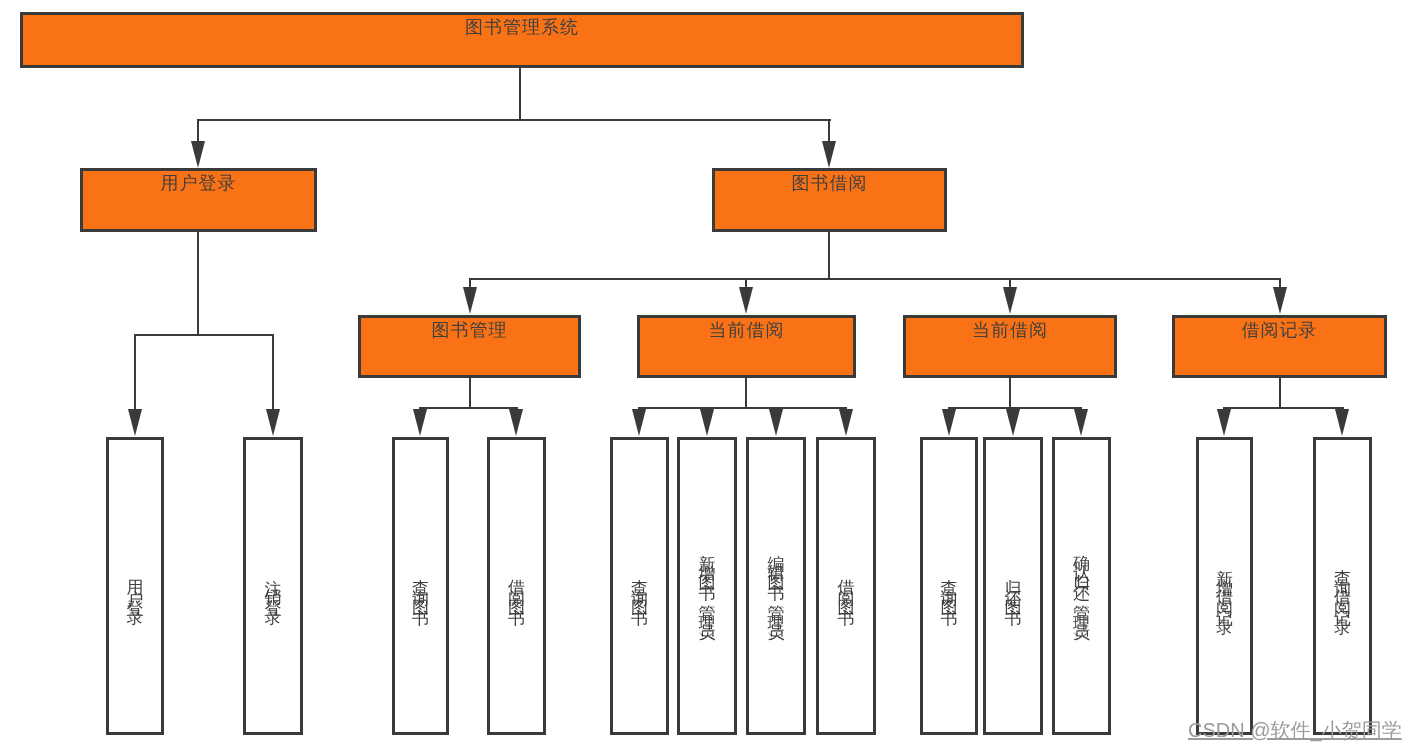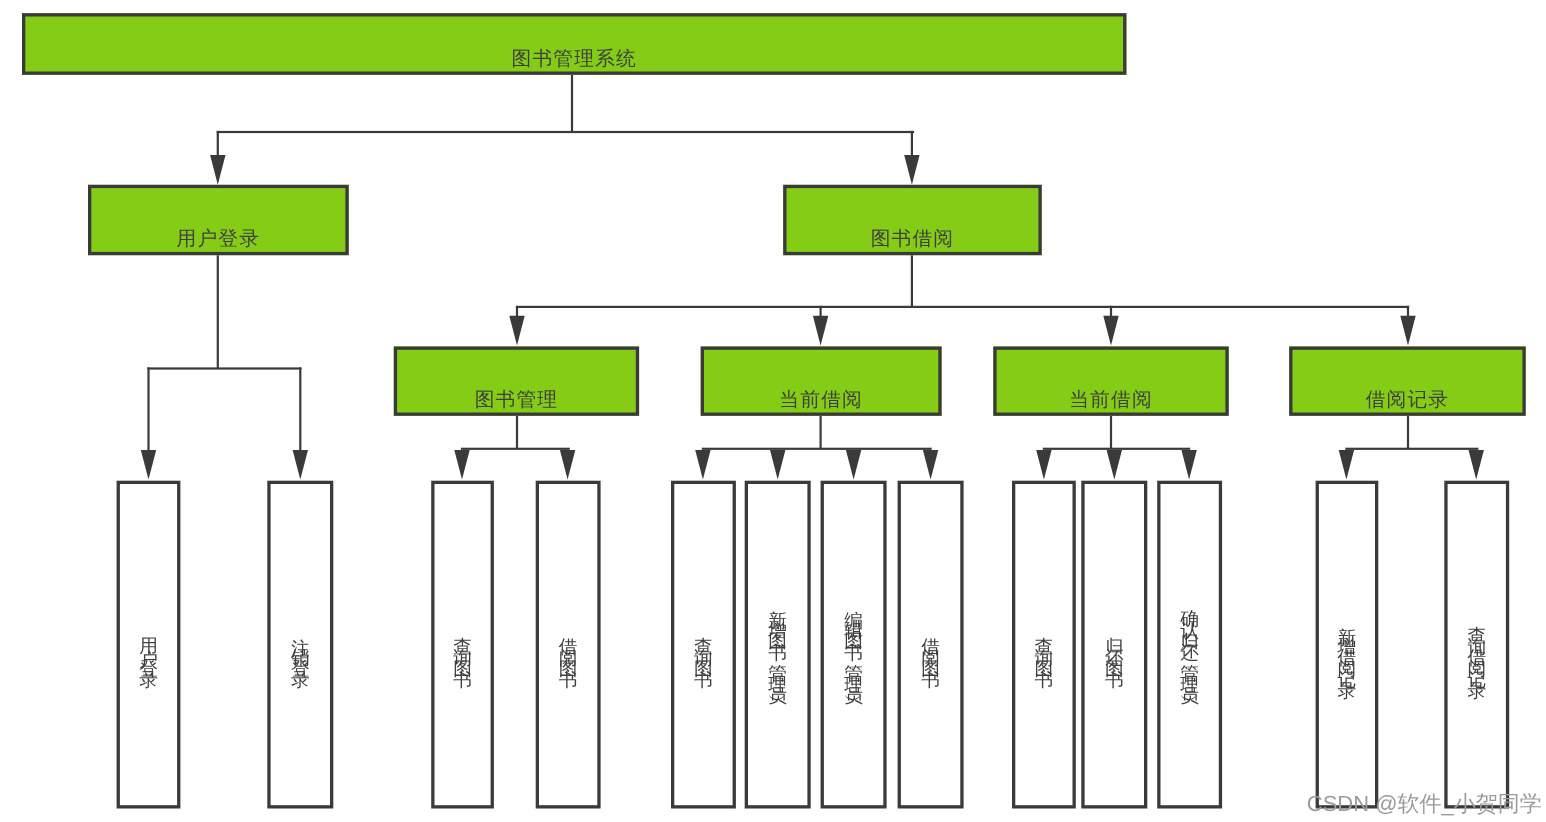--- a/index.html
+++ b/index.html
@@ -13,22 +13,22 @@
     position:relative;
     width:1405px;height:747px;
     background:var(--bg);
     overflow:hidden;
     font-family:"Liberation Sans", sans-serif;
   }
   .hbox{
     position:absolute;
     box-sizing:border-box;
     border:3px solid var(--line);
-    background:#84cc16;
-    display:flex;align-items:flex-end;justify-content:center;
+    background:#f97316;
+    display:flex;align-items:flex-start;justify-content:center;
     z-index:2;
   }
   .hlabel{
     font-size:18px;color:var(--text);
     letter-spacing:1px;white-space:nowrap;
   }
   .vbox{
     position:absolute;
     box-sizing:border-box;
     border:3px solid var(--line);
@@ -55,20 +55,21 @@
     border-top:27px solid var(--line);
     z-index:1;
   }
   .watermark{
     position:absolute;
     left:1188px;top:717px;
     font-size:20px;
     color:var(--wm);
     white-space:nowrap;
     z-index:3;
+    text-decoration:underline;
   }
 </style>
 </head>
 <body>
 
 <div id="canvas">
 
   <div class="hbox" style="left:20px;top:12px;width:1004px;height:56px">
     <span class="hlabel">图书管理系统</span>
   </div>

